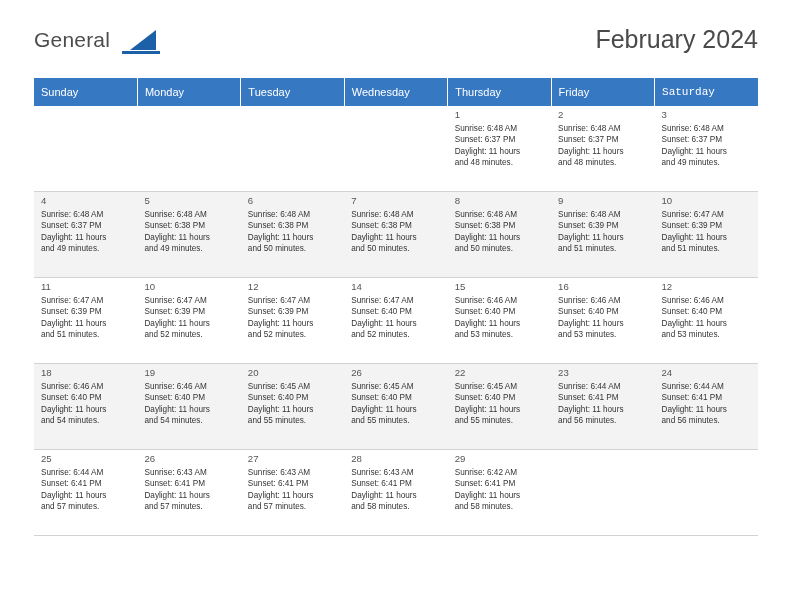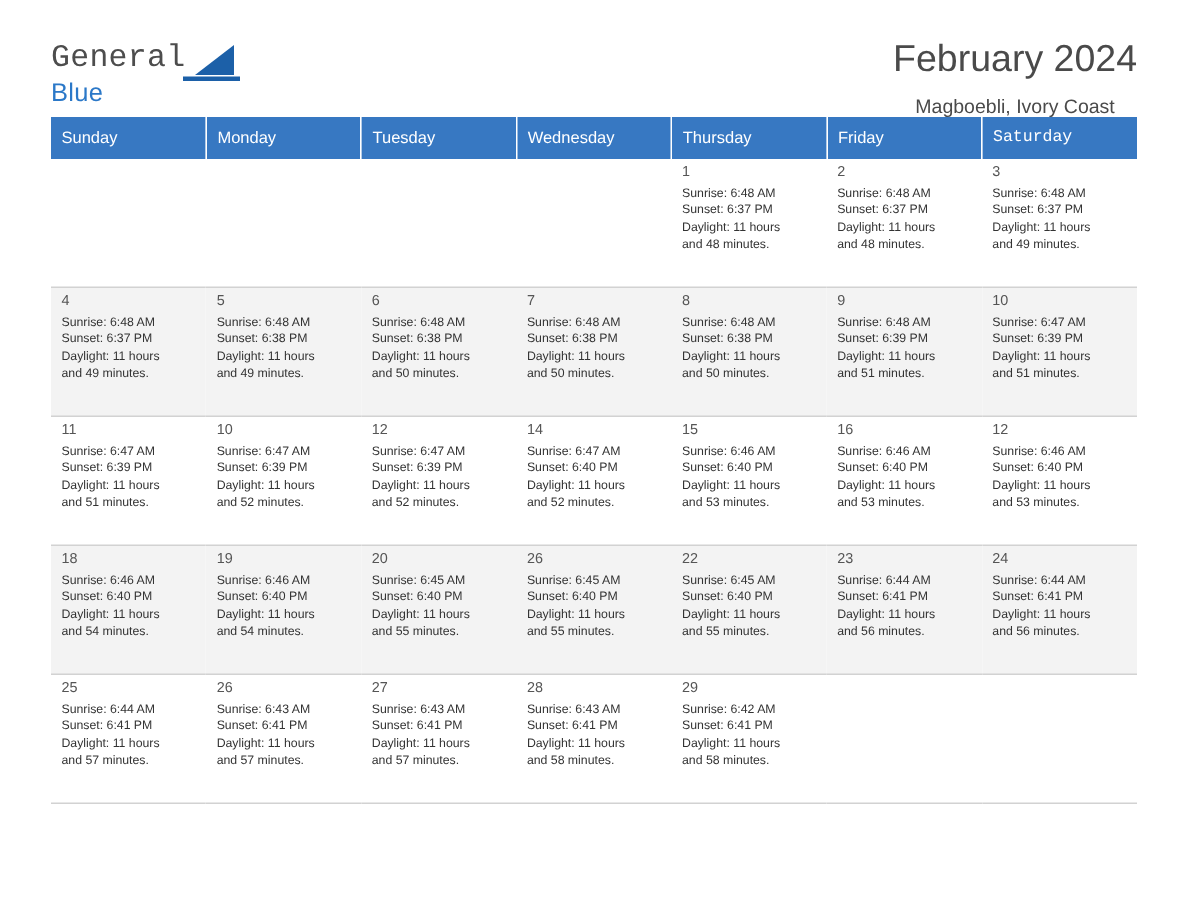--- a/index.html
+++ b/index.html
@@ -30,21 +30,21 @@
     position: absolute;
     left: 0;
     top: 28px;
     width: 130px;
     height: 46px;
   }
   .logo-general {
     font-size: 21px;
     color: #4d4d4d;
     letter-spacing: 0.2px;
-    font-family: Liberation Mono, monospace;
+    font-family: Liberation Sans, sans-serif;
   }
   .logo-blue {
     font-size: 17px;
     color: #2b78c8;
     letter-spacing: 0.2px;
     margin-top: 1px;
   }
   .logo-mark {
     position: absolute;
     left: 96px;
@@ -128,25 +128,23 @@
 </head>
 <body>
 
 <div class="page">
 
   <div class="header">
     <div class="logo">
       <div class="logo-mark"></div>
       <div class="logo-underline"></div>
       <div class="logo-general">General</div>
-      <div class="logo-blue">Blue</div>
     </div>
     <div class="title-block">
       <div class="month-title">February 2024</div>
-      <div class="location">Magboebli, Ivory Coast</div>
     </div>
   </div>
 
   <table class="calendar">
     <thead>
       <tr id="weekday-row">
           <th>Sunday</th>
           <th>Monday</th>
           <th>Tuesday</th>
           <th>Wednesday</th>

